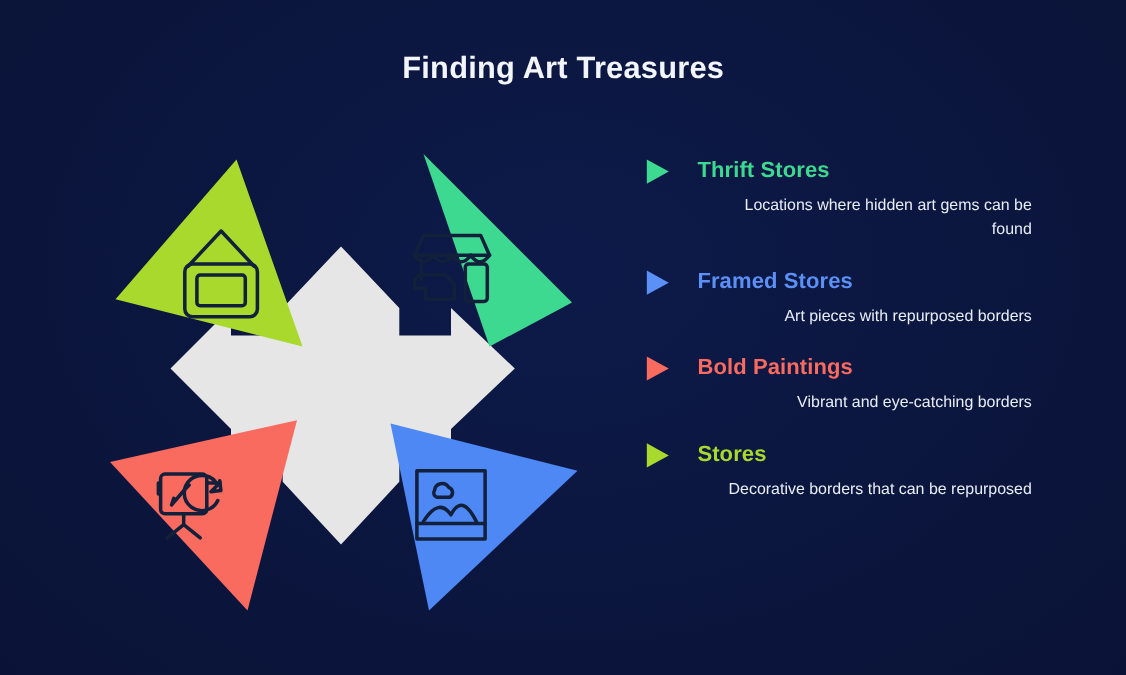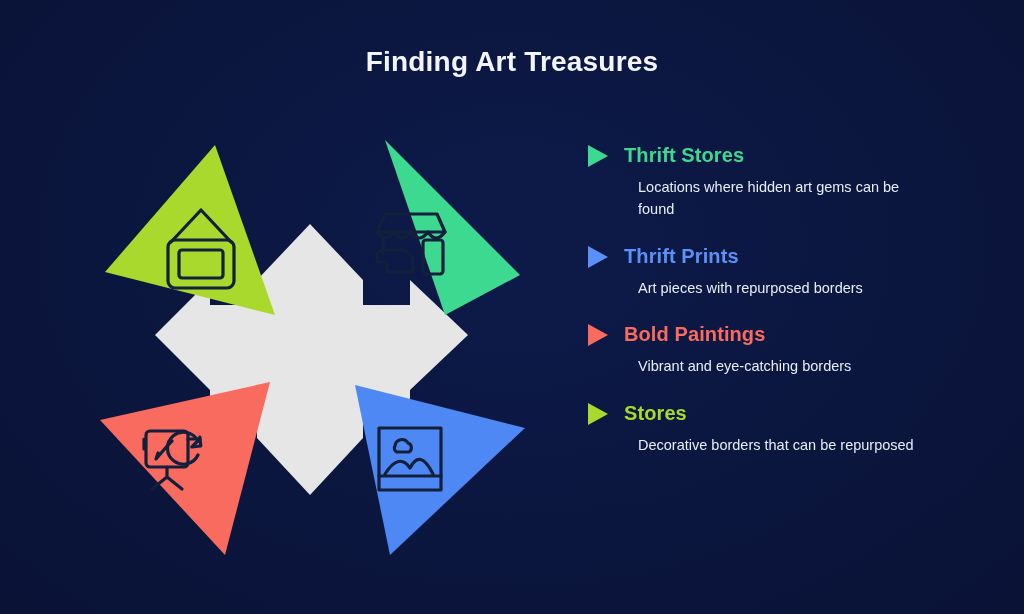--- a/index.html
+++ b/index.html
@@ -66,21 +66,21 @@
     top: 140px;
     width: 400px;
   }
   .item {
     position: relative;
     margin-bottom: 20px;
   }
   .item-head {
     display: flex;
     align-items: center;
-    gap: 14px;
+    gap: 24px;
     height: 30px;
   }
   .bullet {
     width: 24px;
     height: 26px;
     flex: 0 0 24px;
     position: relative;
     top: 1px;
   }
   .bullet svg {
@@ -92,20 +92,21 @@
     letter-spacing: 0.1px;
     line-height: 1.1;
   }
   .item-desc {
     margin-left: 52px;
     margin-top: 7px;
     font-size: 14.5px;
     line-height: 1.5;
     color: #e8edf7;
     max-width: 300px;
+    text-align: right;
   }
 </style>
 </head>
 <body>
 
 <div class="slide">
 
   <div class="title">Finding Art Treasures</div>
 
   <div class="graphic">
@@ -171,21 +172,21 @@
       <div class="item-desc">Locations where hidden art gems can be found</div>
     </div>
 
     <div class="item">
       <div class="item-head">
         <span class="bullet">
           <svg width="24" height="26" viewBox="0 0 24 26">
               <polygon points="2,2 22,13 2,24" fill="#5b90f7"></polygon>
             </svg>
         </span>
-        <span class="item-title" style="color:#5b90f7">Thrift Prints</span>
+        <span class="item-title" style="color:#5b90f7">Framed Stores</span>
       </div>
       <div class="item-desc">Art pieces with repurposed borders</div>
     </div>
 
     <div class="item">
       <div class="item-head">
         <span class="bullet">
           <svg width="24" height="26" viewBox="0 0 24 26">
               <polygon points="2,2 22,13 2,24" fill="#f96a5f"></polygon>
             </svg>

